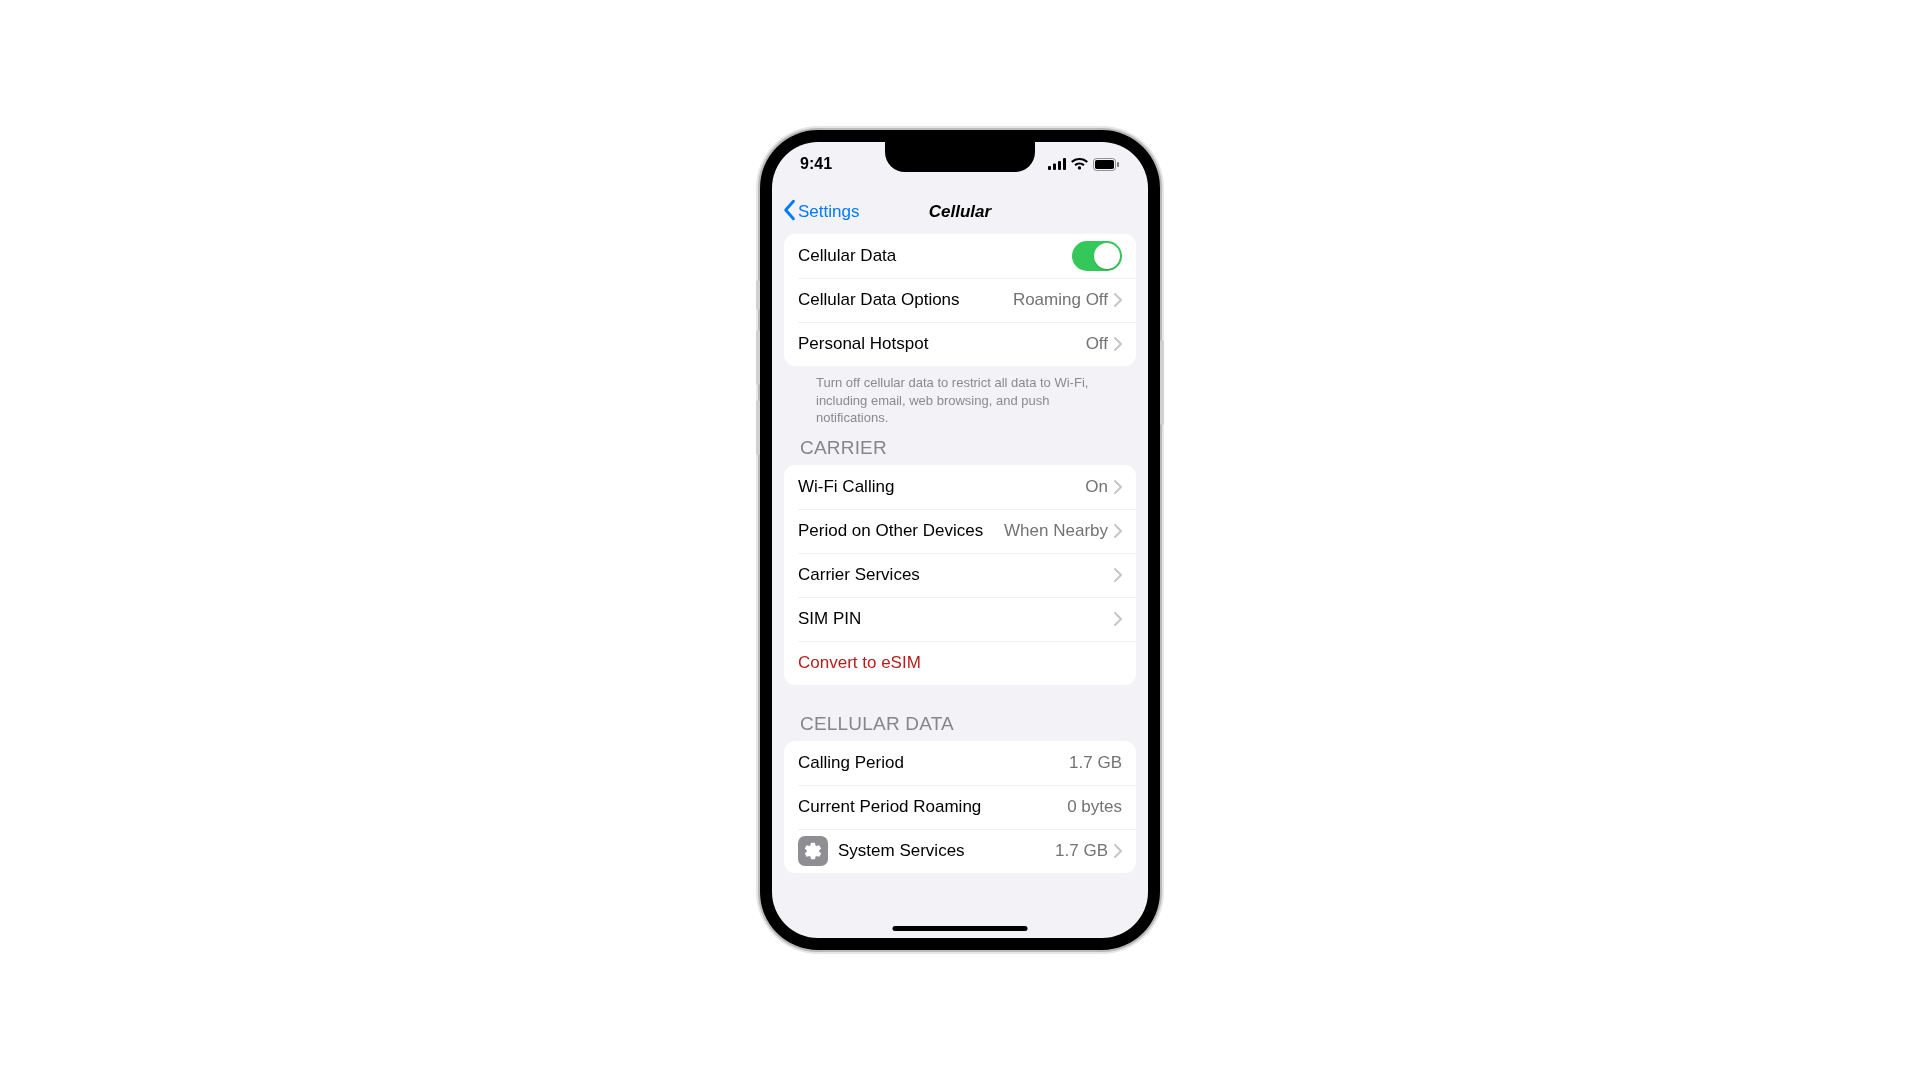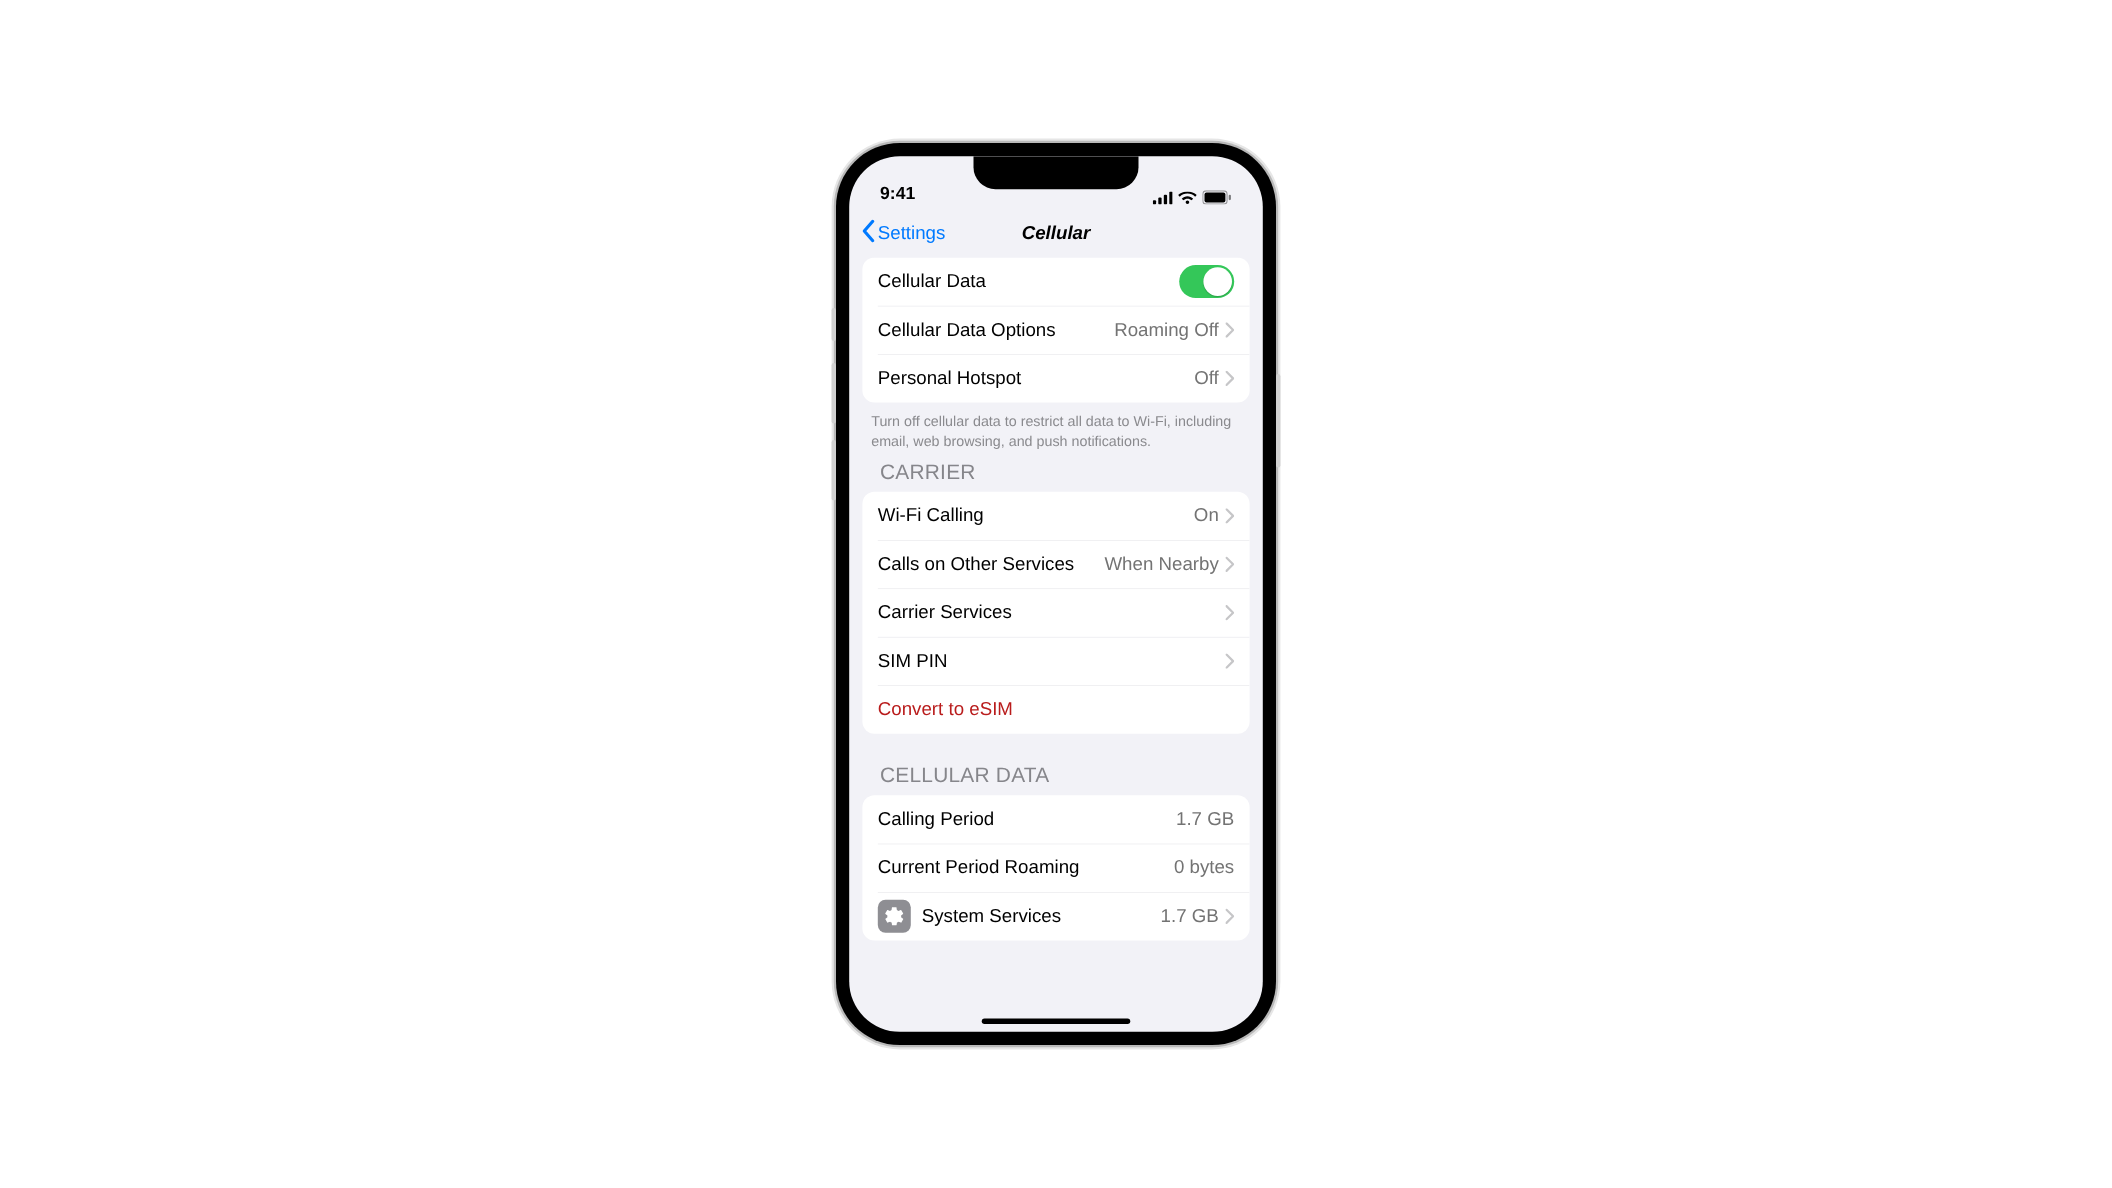--- a/index.html
+++ b/index.html
@@ -32,21 +32,21 @@
     box-sizing:border-box;
   }
   .notch{
     position:absolute;top:0;left:50%;transform:translateX(-50%);
     width:150px;height:30px;background:#000;
     border-bottom-left-radius:20px;border-bottom-right-radius:20px;
     z-index:5;
   }
   
   .status-bar{
-    height:48px;display:flex;align-items:flex-end;justify-content:space-between;
+    height:48px;display:flex;align-items:center;justify-content:space-between;
     padding:0 28px 4px 28px;box-sizing:border-box;
     font-size:16px;font-weight:600;color:#000;
   }
   .status-right{display:flex;align-items:center;gap:5px;}
   .status-right svg{display:block;}
   
   .nav-bar{
     height:44px;display:flex;align-items:center;justify-content:center;
     position:relative;font-size:17px;text-align:right;
   }
@@ -65,21 +65,21 @@
   .group{
     margin:18px 12px 0 12px;
     background:#fff;border-radius:11px;overflow:hidden;
   }
   .group.first{margin-top:0;}
   .section-header{
     margin:10px 28px 6px 28px;
     font-size:19px;color:#86868b;letter-spacing:0.2px;
   }
   .section-footer{
-    margin:8px 28px 0 20px;
+    margin:8px 28px 0 44px;
     font-size:13px;color:#8a8a8e;line-height:1.35;
   }
   .row{
     display:flex;align-items:center;min-height:44px;
     padding:0 14px;position:relative;font-size:17px;color:#000;
     box-sizing:border-box;
   }
   .row + .row::before{
     content:"";position:absolute;top:0;left:14px;right:0;height:1px;
     background:#e3e3e8;transform:scaleY(.5);transform-origin:top;
@@ -197,21 +197,21 @@
         <div class="row">
           <span class="label">Wi-Fi Calling</span>
           <span class="value">On</span>
           <span class="chevron">
               <svg viewBox="0 0 8 14">
                 <polyline points="1,1 7,7 1,13" fill="none" stroke="#c6c6c8" stroke-width="2" stroke-linecap="round" stroke-linejoin="round"></polyline>
               </svg>
             </span>
         </div>
         <div class="row">
-          <span class="label">Calls on Other Services</span>
+          <span class="label">Period on Other Devices</span>
           <span class="value">When Nearby</span>
           <span class="chevron">
               <svg viewBox="0 0 8 14">
                 <polyline points="1,1 7,7 1,13" fill="none" stroke="#c6c6c8" stroke-width="2" stroke-linecap="round" stroke-linejoin="round"></polyline>
               </svg>
             </span>
         </div>
         <div class="row">
           <span class="label">Carrier Services</span>
           <span class="chevron">

